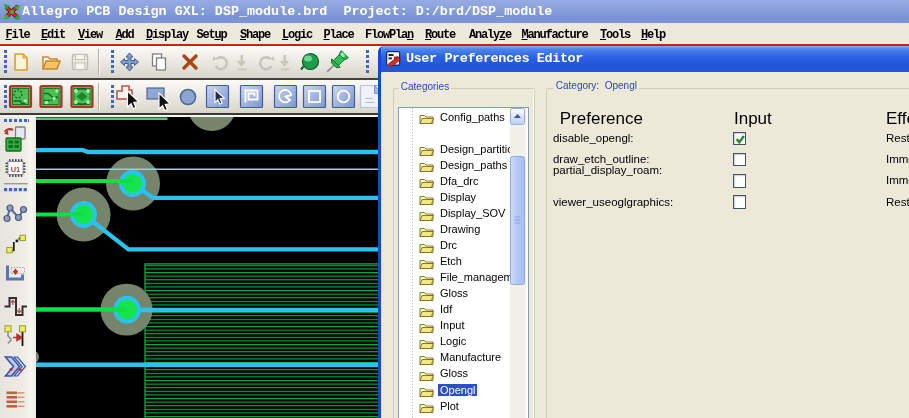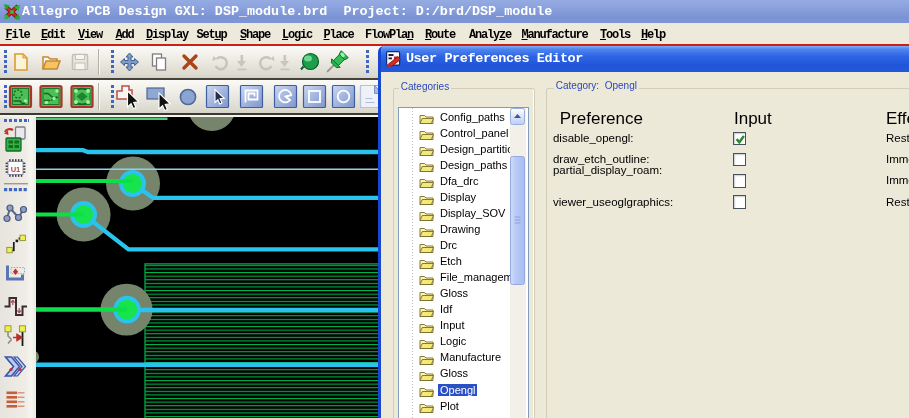--- a/index.html
+++ b/index.html
@@ -411,27 +411,20 @@
       <div class="glabel" style="left:14px;top:8.5px">Categories</div>
 
       <div class="abs" id="listbox" style="left:13.2px;top:35.2px;">
         <div id="treeguide"></div>
         <div class="trow" style="top:0.60px">
           <span class="tfold"><svg width="15" height="12" viewBox="0 0 15 12">
               <path d="M1,10.5 V2.5 h4.5 l1.5,1.5 h7 v6.5 z" fill="#fbf5a8" stroke="#7a6a2a" stroke-width="0.9"></path>
               <path d="M1,10.5 l2.2,-5 h11.3 l-2.2,5 z" fill="#f3e97a" stroke="#7a6a2a" stroke-width="0.9"></path>
             </svg></span>
           <span class="tname"><span class="tn">Config_paths</span></span>
-        </div>
-        <div class="trow" style="top:16.65px">
-          <span class="tfold"><svg width="15" height="12" viewBox="0 0 15 12">
-              <path d="M1,10.5 V2.5 h4.5 l1.5,1.5 h7 v6.5 z" fill="#fbf5a8" stroke="#7a6a2a" stroke-width="0.9"></path>
-              <path d="M1,10.5 l2.2,-5 h11.3 l-2.2,5 z" fill="#f3e97a" stroke="#7a6a2a" stroke-width="0.9"></path>
-            </svg></span>
-          <span class="tname"><span class="tn">Control_panel</span></span>
         </div>
         <div class="trow" style="top:32.70px">
           <span class="tfold"><svg width="15" height="12" viewBox="0 0 15 12">
               <path d="M1,10.5 V2.5 h4.5 l1.5,1.5 h7 v6.5 z" fill="#fbf5a8" stroke="#7a6a2a" stroke-width="0.9"></path>
               <path d="M1,10.5 l2.2,-5 h11.3 l-2.2,5 z" fill="#f3e97a" stroke="#7a6a2a" stroke-width="0.9"></path>
             </svg></span>
           <span class="tname"><span class="tn">Design_partition</span></span>
         </div>
         <div class="trow" style="top:48.75px">
           <span class="tfold"><svg width="15" height="12" viewBox="0 0 15 12">

